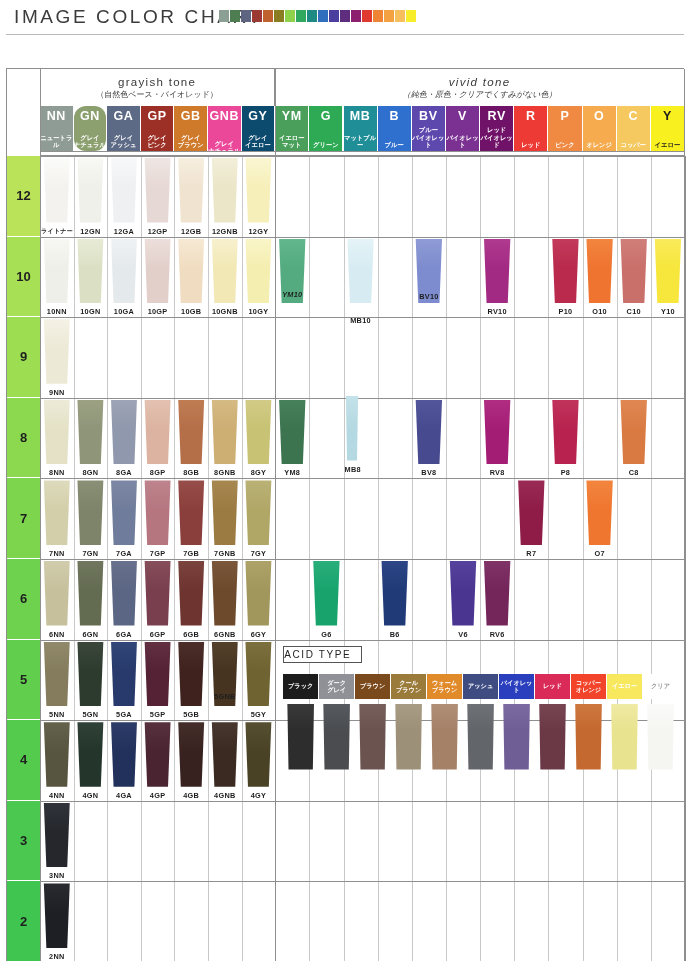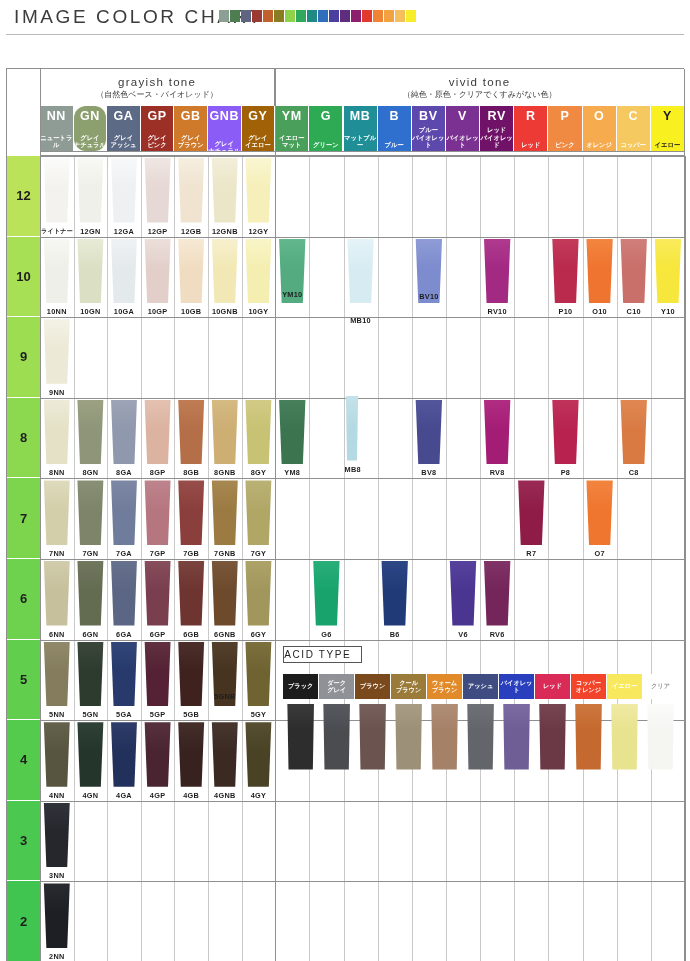--- a/index.html
+++ b/index.html
@@ -160,21 +160,21 @@
 </div>
 
 <div id="grid">
 
 
   <div id="tone-heads">
       <div class="tone-head" style="left: 33px; width: 235.2px;">
         <div class="en">grayish tone</div>
         <div class="jp">（自然色ベース・バイオレッド）</div>
       </div>
-      <div class="tone-head" style="left: 268.2px; width: 409.8px;">
+      <div class="tone-head" style="left: 268.2px; width: 409.8px; font-style: italic;">
         <div class="en">vivid tone</div>
         <div class="jp">（純色・原色・クリアでくすみがない色）</div>
       </div>
     </div>
   <div id="headrow-line"></div>
   <div id="headrow-line2"></div>
 
   <div id="col-heads">
       <div class="col-head" style="left: 33px; width: 33.6px; background: rgb(143, 155, 149); color: rgb(255, 255, 255);">
         <div class="code">NN</div>
@@ -189,25 +189,25 @@
         <div class="jp">グレイ<br>アッシュ</div>
       </div>
       <div class="col-head" style="left: 133.8px; width: 33.6px; background: rgb(156, 48, 38); color: rgb(255, 255, 255);">
         <div class="code">GP</div>
         <div class="jp">グレイ<br>ピンク</div>
       </div>
       <div class="col-head" style="left: 167.4px; width: 33.6px; background: rgb(207, 122, 42); color: rgb(255, 255, 255);">
         <div class="code">GB</div>
         <div class="jp">グレイ<br>ブラウン</div>
       </div>
-      <div class="col-head" style="left: 201px; width: 33.6px; background: #8b5cf6; color: rgb(255, 255, 255); gap: 17px;">
+      <div class="col-head" style="left: 201px; width: 33.6px; background: #ec4899; color: rgb(255, 255, 255); gap: 17px;">
         <div class="code">GNB</div>
         <div class="jp">グレイ<br>ナチュラル<br>ブラウン</div>
       </div>
-      <div class="col-head" style="left: 234.6px; width: 33.6px; background: #a16207; color: rgb(255, 255, 255);">
+      <div class="col-head" style="left: 234.6px; width: 33.6px; background: #0c4a6e; color: rgb(255, 255, 255);">
         <div class="code">GY</div>
         <div class="jp">グレイ<br>イエロー</div>
       </div>
       <div class="col-head" style="left: 268.2px; width: 34.15px; background: rgb(74, 160, 90); color: rgb(255, 255, 255);">
         <div class="code">YM</div>
         <div class="jp">イエロー<br>マット</div>
       </div>
       <div class="col-head" style="left: 302.35px; width: 34.15px; background: rgb(46, 170, 84); color: rgb(255, 255, 255);">
         <div class="code">G</div>
         <div class="jp">グリーン</div>
@@ -370,21 +370,21 @@
         <div class="code">10GB</div>
       </div>
       <div class="swatch" style="left: 202px; top: 169.6px; width: 31.6px; height: 77.6px;">
         <div class="strand" style="height: 64.6px; background: linear-gradient(rgb(247, 240, 205) 0%, rgb(242, 232, 181) 45%, rgb(242, 232, 181) 100%); clip-path: polygon(9% 0%, 91% 0%, 83% 100%, 17% 100%);"></div>
         <div class="code">10GNB</div>
       </div>
       <div class="swatch" style="left: 235.6px; top: 169.6px; width: 31.6px; height: 77.6px;">
         <div class="strand" style="height: 64.6px; background: linear-gradient(rgb(249, 245, 200) 0%, rgb(244, 238, 176) 45%, rgb(244, 238, 176) 100%); clip-path: polygon(9% 0%, 91% 0%, 83% 100%, 17% 100%);"></div>
         <div class="code">10GY</div>
       </div>
-      <div class="swatch" style="left: 269.2px; top: 169.6px; width: 32.15px; height: 60px;">
+      <div class="swatch" style="left: 269.2px; top: 169.6px; width: 32.15px; height: 60px; font-style: italic;">
         <div class="strand" style="height: 64.6px; background: linear-gradient(rgb(99, 183, 140) 0%, rgb(83, 171, 127) 45%, rgb(83, 171, 127) 100%); clip-path: polygon(9% 0%, 91% 0%, 83% 100%, 17% 100%);"></div>
         <div class="code">YM10</div>
       </div>
       <div class="swatch" style="left: 337.5px; top: 169.6px; width: 32.15px; height: 86px;">
         <div class="strand" style="height: 64.6px; background: linear-gradient(rgb(228, 243, 247) 0%, rgb(215, 236, 242) 45%, rgb(215, 236, 242) 100%); clip-path: polygon(9% 0%, 91% 0%, 83% 100%, 17% 100%);"></div>
         <div class="code">MB10</div>
       </div>
       <div class="swatch" style="left: 405.8px; top: 169.6px; width: 32.15px; height: 62px;">
         <div class="strand" style="height: 64.6px; background: linear-gradient(rgb(142, 155, 214) 0%, rgb(125, 140, 206) 45%, rgb(125, 140, 206) 100%); clip-path: polygon(9% 0%, 91% 0%, 83% 100%, 17% 100%);"></div>
         <div class="code">BV10</div>

